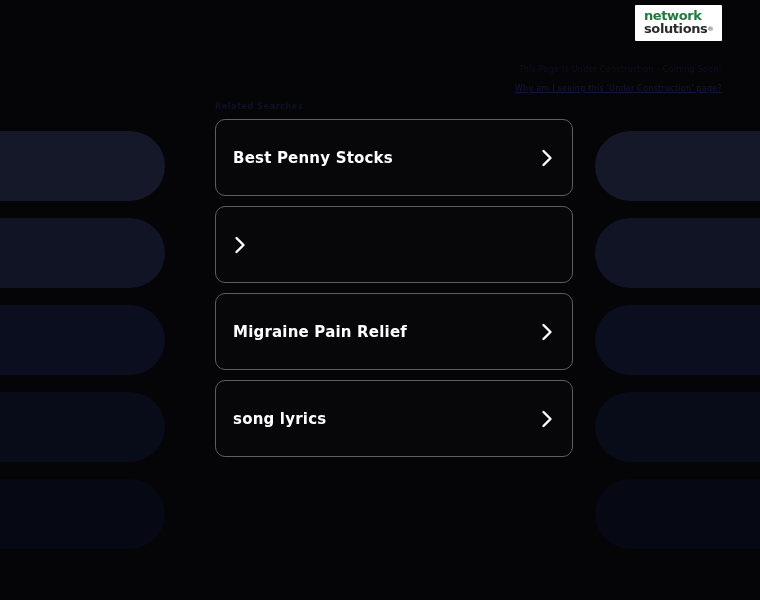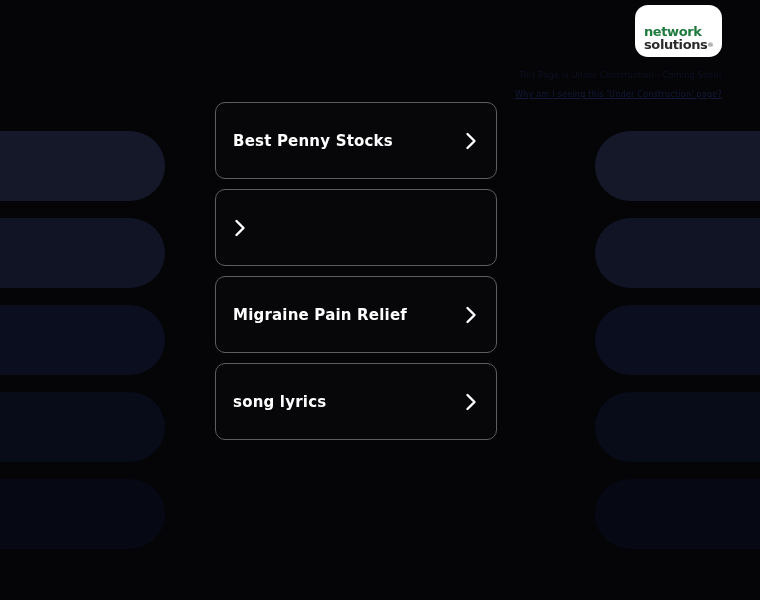--- a/index.html
+++ b/index.html
@@ -67,22 +67,22 @@
   
   #ns-block {
     position: absolute;
     right: 38px;
     top: 5px;
     text-align: right;
   }
   #ns-logo {
     display: inline-block;
     background: #ffffff;
-    border-radius: 13px;
-    padding: 20px 9px 5px 9px;
+    border-radius: 1px;
+    padding: 4px 9px 5px 9px;
     line-height: 1;
     text-align: left;
   }
   #ns-logo-line1 {
     display: block;
     font-size: 13px;
     font-weight: bold;
     color: #1f7a3d;
     letter-spacing: -0.4px;
     line-height: 13px;
@@ -94,21 +94,21 @@
     color: #2b2b2b;
     letter-spacing: -0.4px;
     line-height: 14px;
   }
   #ns-logo-reg {
     font-size: 6px;
     vertical-align: top;
     font-weight: normal;
   }
   #ns-construction-msg {
-    margin-top: 14px;
+    margin-top: 24px;
     font-size: 8px;
     color: #0c1022;
     letter-spacing: 0.25px;
     white-space: nowrap;
   }
   #ns-construction-link {
     display: block;
     margin-top: 10px;
     font-size: 8px;
     color: #101a38;
@@ -134,21 +134,21 @@
     height: 10px;
   }
   #results-list {
     display: flex;
     flex-direction: column;
     gap: 10px;
   }
   .result-card {
     position: relative;
     box-sizing: border-box;
-    width: 282px;
+    width: 358px;
     height: 77px;
     background: #070709;
     border: 1px solid #5e5e62;
     border-radius: 10px;
     display: flex;
     align-items: center;
     padding: 0 18px 0 17px;
     cursor: pointer;
   }
   .result-label {
@@ -196,20 +196,21 @@
       <div id="ns-logo">
         <span id="ns-logo-line1">network</span>
         <span id="ns-logo-line2"><span>solutions</span><span id="ns-logo-reg">®</span></span>
       </div>
       <div id="ns-construction-msg">This Page Is Under Construction - Coming Soon!</div>
       <a id="ns-construction-link">Why am I seeing this 'Under Construction' page?</a>
     </div>
   </header>
 
   <section id="results-section">
+    <div id="related-searches-label">Related Searches</div>
     <div id="results-list">
         <div class="result-card">
           <span class="result-label">Best Penny Stocks</span>
           <span class="result-chevron">
             <svg width="12" height="18" viewBox="0 0 12 18" fill="none" aria-hidden="true">
               <path d="M2.5 2 L9.5 9 L2.5 16" stroke="#ffffff" stroke-width="2.4" stroke-linecap="round" stroke-linejoin="round"></path>
             </svg>
           </span>
         </div>
         <div class="result-card">

